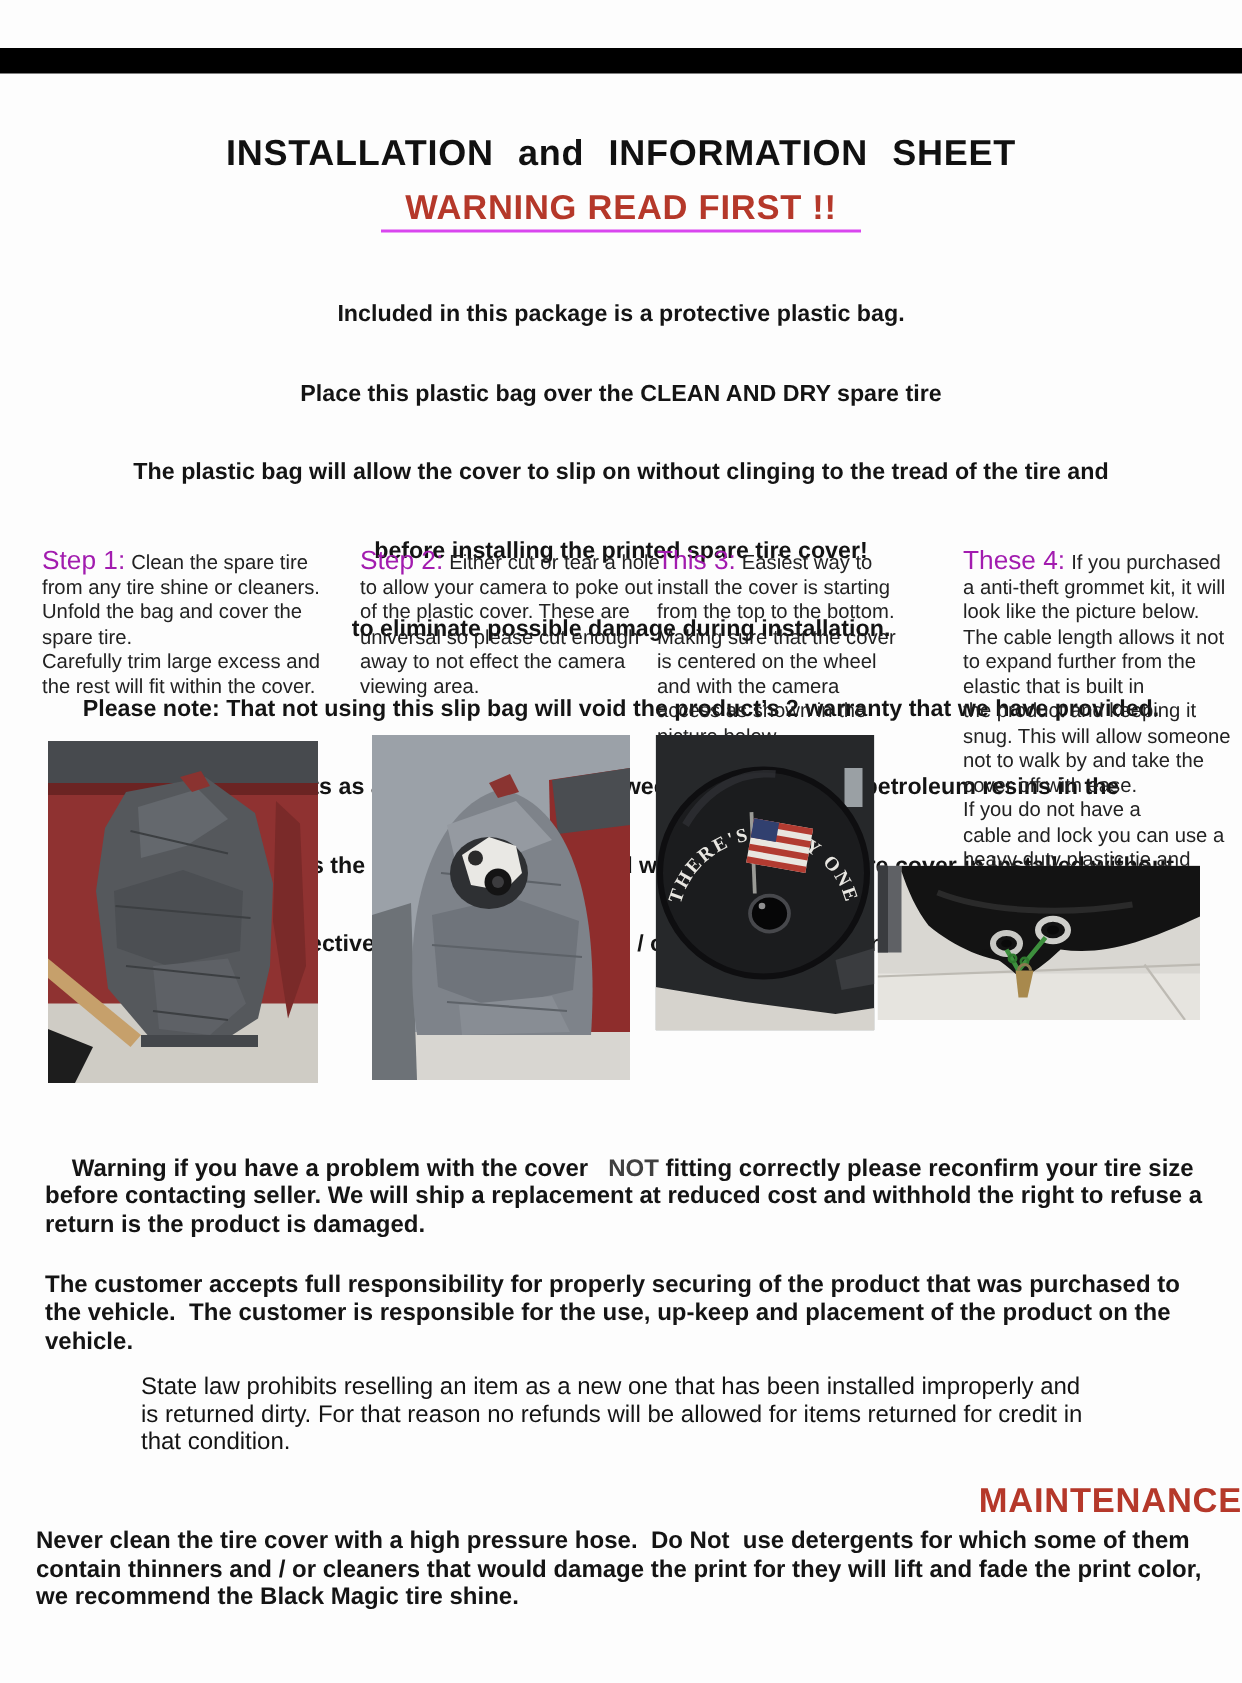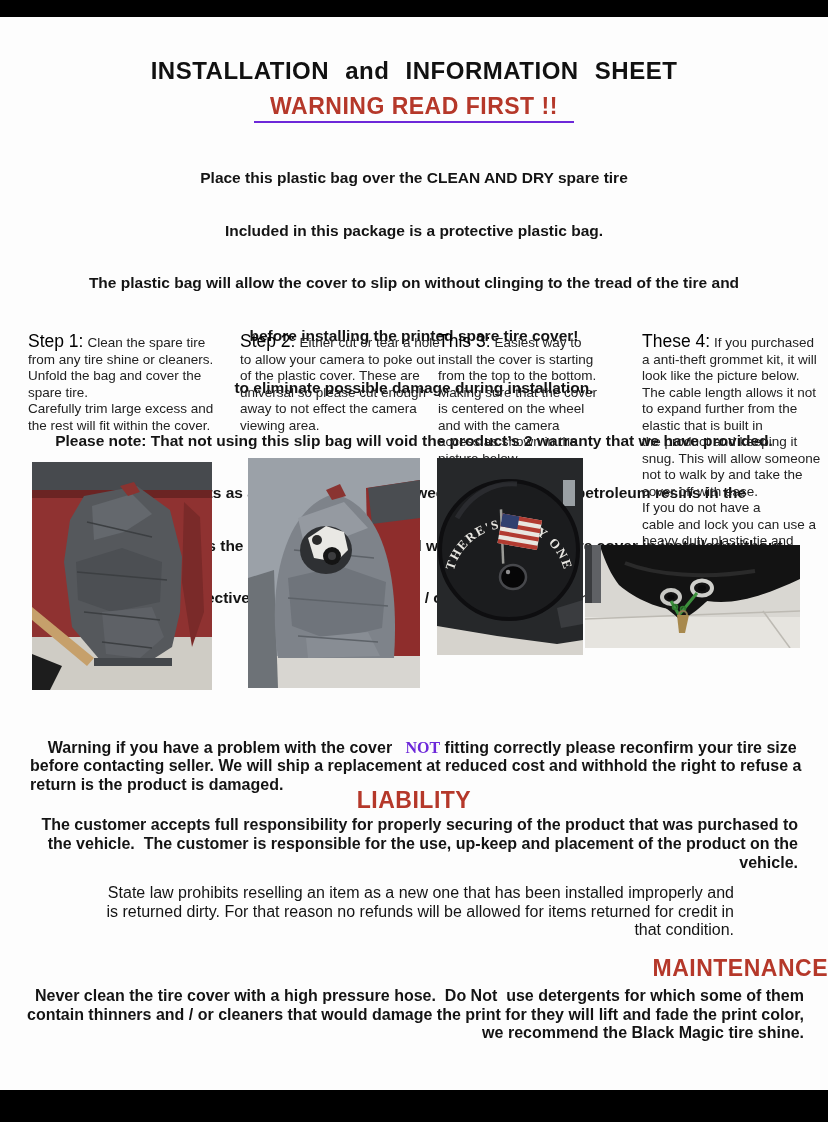--- a/index.html
+++ b/index.html
@@ -1,54 +1,54 @@
 <!DOCTYPE html>
 <html><head>
 <meta charset="utf-8">
 <style>
   html,body{margin:0;padding:0;background:#e8e8e8;}
   .page{
     position:relative;width:828px;height:1122px;margin:0 auto;
     background:#fdfdfd;overflow:hidden;
     font-family:"Liberation Sans",sans-serif;color:#141414;
   }
-  .abs{position:absolute;}
+  .abs{position:absolute;margin-top:32px;}
   .bar{left:0;width:828px;background:#000;}
   .center{left:0;width:828px;text-align:center;}
   .title{font-size:24px;font-weight:700;word-spacing:9px;letter-spacing:.5px;color:#111;}
   .warn-head{font-size:23px;font-weight:700;color:#b5382a;letter-spacing:.5px;}
-  .warn-head span{display:inline-block;padding:0 16px 1px 16px;border-bottom:2px solid #6d28d9;}
+  .warn-head span{display:inline-block;padding:0 16px 1px 16px;border-bottom:2px solid #d946ef;}
   .intro{font-size:15.5px;font-weight:700;line-height:17.5px;white-space:pre-wrap;}
   .intro div{white-space:pre-wrap;}
   .step{font-size:13.5px;line-height:16.5px;color:#222;}
-  .step .lbl{font-size:17.5px;color:#000000;margin-right:4px;}
+  .step .lbl{font-size:17.5px;color:#a21caf;margin-right:4px;}
   .step .body{white-space:pre-line;}
   .photo{overflow:hidden;}
   .photo svg{display:block;}
   .fitwarn{font-size:16px;font-weight:700;line-height:18.5px;white-space:pre-wrap;}
-  .fitwarn .hl{color:#6d28d9;font-family:Liberation Serif, serif;}
+  .fitwarn .hl{color:#404040;}
   .sect-head{font-size:23px;font-weight:700;color:#b5382a;letter-spacing:.5px;}
-  .para{font-size:16px;font-weight:700;line-height:19px;text-align:right;white-space:pre-wrap;}
+  .para{font-size:16px;font-weight:700;line-height:19px;text-align:left;white-space:pre-wrap;}
 </style>
 </head>
 <body>
 
 <div class="page">
 
   <div class="abs bar" style="top:0;height:17px;"></div>
 
   <div class="abs center title" style="top:57px;">INSTALLATION and INFORMATION SHEET</div>
 
   <div class="abs center warn-head" style="top:93px;">
     <span>WARNING READ FIRST !!</span>
   </div>
 
   <div class="abs center intro" style="top:134px;">
+    <div>Included in this package is a protective plastic bag.</div>
     <div>Place this plastic bag over the CLEAN AND DRY spare tire</div>
-    <div>Included in this package is a protective plastic bag.</div>
     <div>The plastic bag will allow the cover to slip on without clinging to the tread of the tire and</div>
     <div>before installing the printed spare tire cover!</div>
     <div>to eliminate possible damage during installation.</div>
     <div>Please note: That not using this slip bag will void the product’s 2 warranty that we have provided.</div>
     <div>This liner also acts as a protective barrier between the tire with it’s petroleum resins in the</div>
     <div>construction as well as the subject of hot, cold and wet weather.  If the tire cover in installed without</div>
     <div>the protective plastic bag, return and / or warranty may be null and void.</div>
   </div>
 
   <div class="abs step" style="left:28px;top:333px;width:202px;">
@@ -162,21 +162,20 @@
       <circle cx="98" cy="64" r="2.4" fill="none" stroke="#2f7a2f" stroke-width="1.8"></circle>
       <polygon points="92,70 104,70 100,88 94,88" fill="#a8894d"></polygon>
       <path d="M94,70 a4,4 0 0 1 8,0" fill="none" stroke="#8a7a50" stroke-width="2"></path>
     </svg>
   </div>
 
   <div class="abs fitwarn" style="left:30px;top:720px;width:772px;">
     <span>Warning if you have a problem with the cover   </span><span class="hl">NOT</span><span> fitting correctly please reconfirm your tire size before contacting seller. We will ship a replacement at reduced cost and withhold the right to refuse a return is the product is damaged.</span>
   </div>
 
-  <div class="abs center sect-head" style="top:787px;">LIABILITY</div>
   <div class="abs para" style="left:30px;top:815px;width:768px;">The customer accepts full responsibility for properly securing of the product that was purchased to the vehicle.  The customer is responsible for the use, up-keep and placement of the product on the vehicle.</div>
   <div class="abs para" style="left:94px;top:884px;width:640px;font-weight:400;line-height:18.5px;">State law prohibits reselling an item as a new one that has been installed improperly and is returned dirty. For that reason no refunds will be allowed for items returned for credit in that condition.</div>
 
   <div class="abs center sect-head" style="top:955px;text-align:right;">MAINTENANCE</div>
   <div class="abs para" style="left:24px;top:987px;width:780px;line-height:18.5px;">Never clean the tire cover with a high pressure hose.  Do Not  use detergents for which some of them contain thinners and / or cleaners that would damage the print for they will lift and fade the print color, we recommend the Black Magic tire shine.</div>
 
   <div class="abs bar" style="top:1090px;height:32px;"></div>
 
 </div>
 

